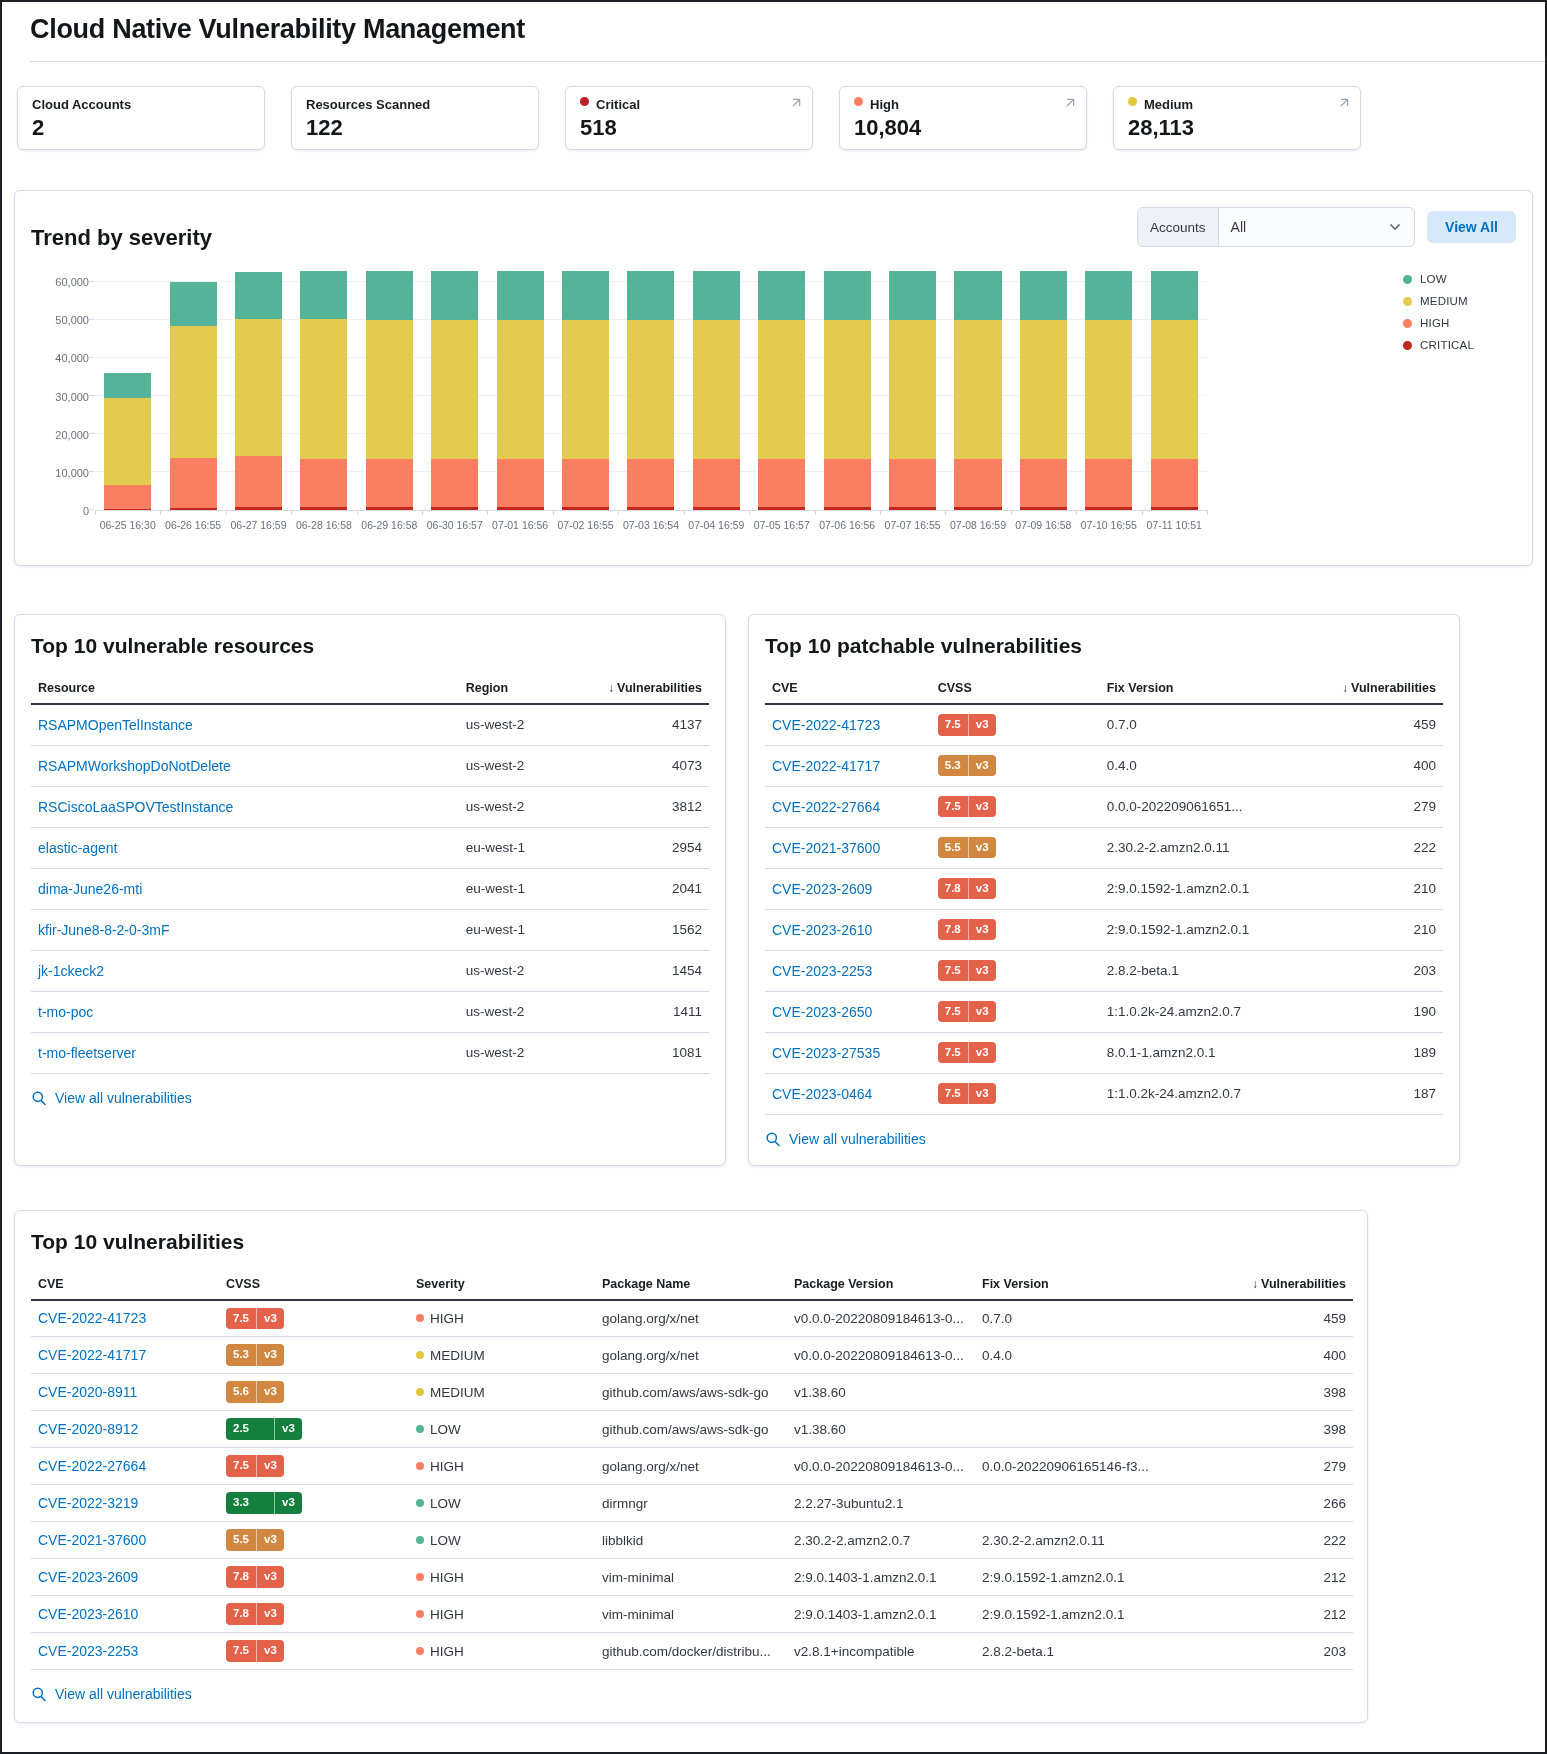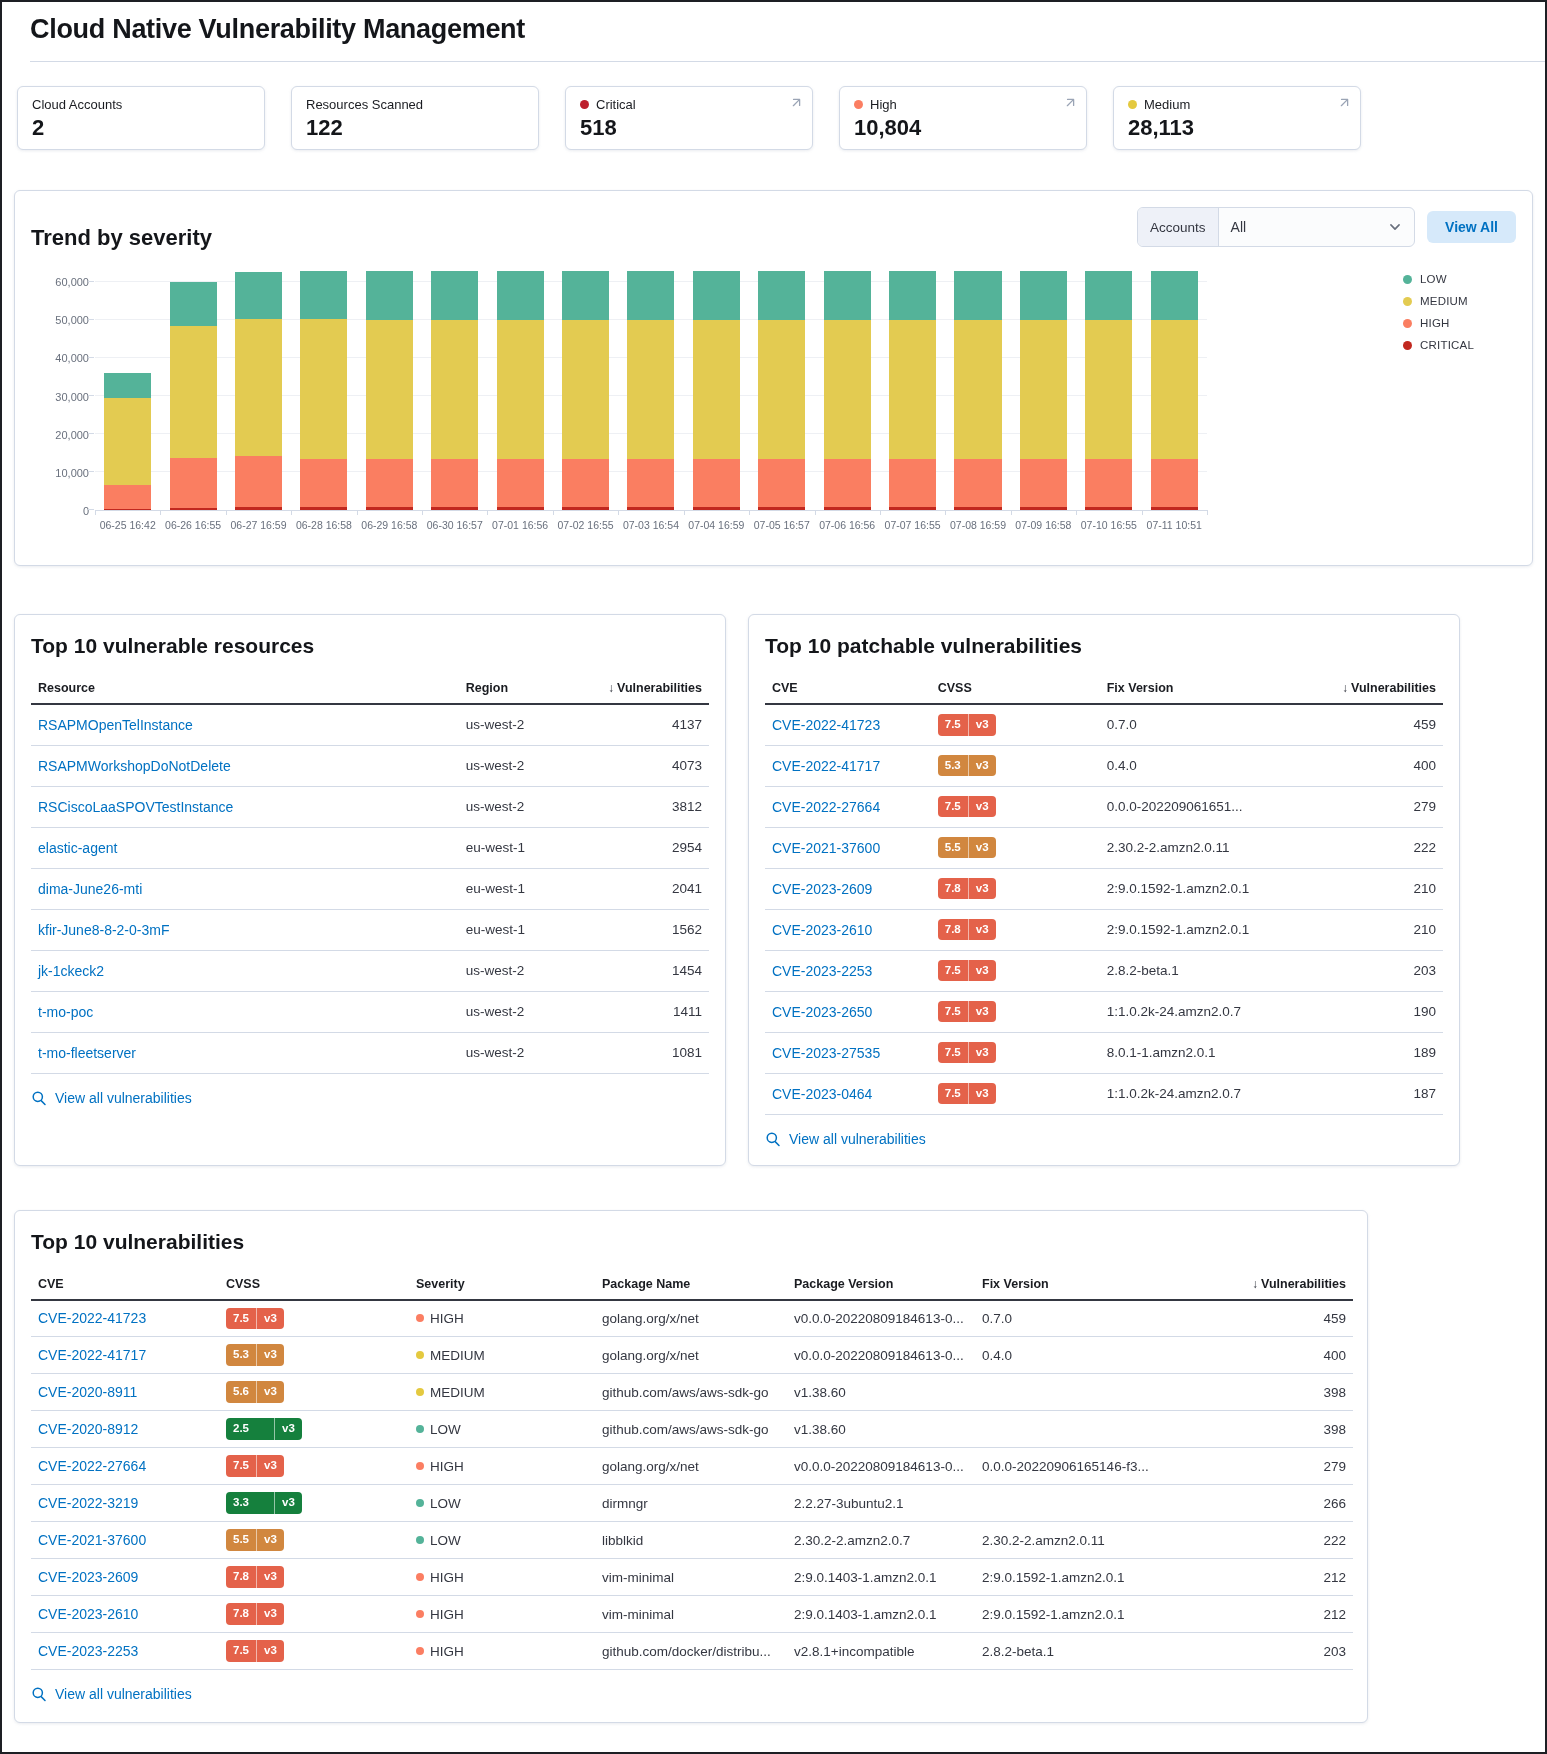--- a/index.html
+++ b/index.html
@@ -12,21 +12,21 @@
   .frame { position:absolute; inset:0; border:2px solid #1d1f24; pointer-events:none; z-index:50; }
 
   
   h1.page-title { margin:0; padding:14px 30px 16px; font-size:27px; font-weight:700; color:#14161a; letter-spacing:-0.3px; }
   .top-divider { border:none; border-top:1px solid #D3DAE6; margin:0 0 0 30px; }
 
   
   .stats { display:flex; gap:26px; margin:24px 17px 0; }
   .stat-card { width:248px; height:64px; border:1px solid #D3DAE6; border-radius:6px; padding:10px 14px;
     position:relative; background:#fff; box-shadow:0 1px 3px rgba(152,162,179,.2); }
-  .stat-label { font-size:13px; font-weight:400; color:#1a1c21; display:flex; align-items:center; gap:7px; }
+  .stat-label { font-size:13px; font-weight:700; color:#1a1c21; display:flex; gap:7px; }
   .stat-dot { width:9px; height:9px; border-radius:50%; display:inline-block; flex:0 0 auto; }
   .stat-dot:not([style]) { display:none; }
   .stat-value { font-size:22px; font-weight:700; color:#14161a; margin-top:3px; }
   .popout { position:absolute; top:9px; right:10px; display:none; }
   .stat-card[data-linked="true"] .popout { display:block; }
 
   
   .panel { border:1px solid #D3DAE6; border-radius:6px; background:#fff; box-shadow:0 1px 3px rgba(152,162,179,.2); }
   .panel-title { font-size:21px; font-weight:700; color:#14161a; line-height:30px; }
 
@@ -347,21 +347,21 @@
             <div class="bar">
               <div class="seg" style="height: 1.07692%; background: rgb(193, 40, 31);"></div>
               <div class="seg" style="height: 19.3846%; background: rgb(250, 126, 97);"></div>
               <div class="seg" style="height: 56.6154%; background: rgb(227, 203, 81);"></div>
               <div class="seg" style="height: 19.5385%; background: rgb(84, 179, 153);"></div>
             </div>
           </div>
         </div>
       </div>
     <div class="x-axis" id="x-axis">
-        <div class="x-label">06-25 16:42</div>
+        <div class="x-label">06-25 16:30</div>
         <div class="x-label">06-26 16:55</div>
         <div class="x-label">06-27 16:59</div>
         <div class="x-label">06-28 16:58</div>
         <div class="x-label">06-29 16:58</div>
         <div class="x-label">06-30 16:57</div>
         <div class="x-label">07-01 16:56</div>
         <div class="x-label">07-02 16:55</div>
         <div class="x-label">07-03 16:54</div>
         <div class="x-label">07-04 16:59</div>
         <div class="x-label">07-05 16:57</div>

